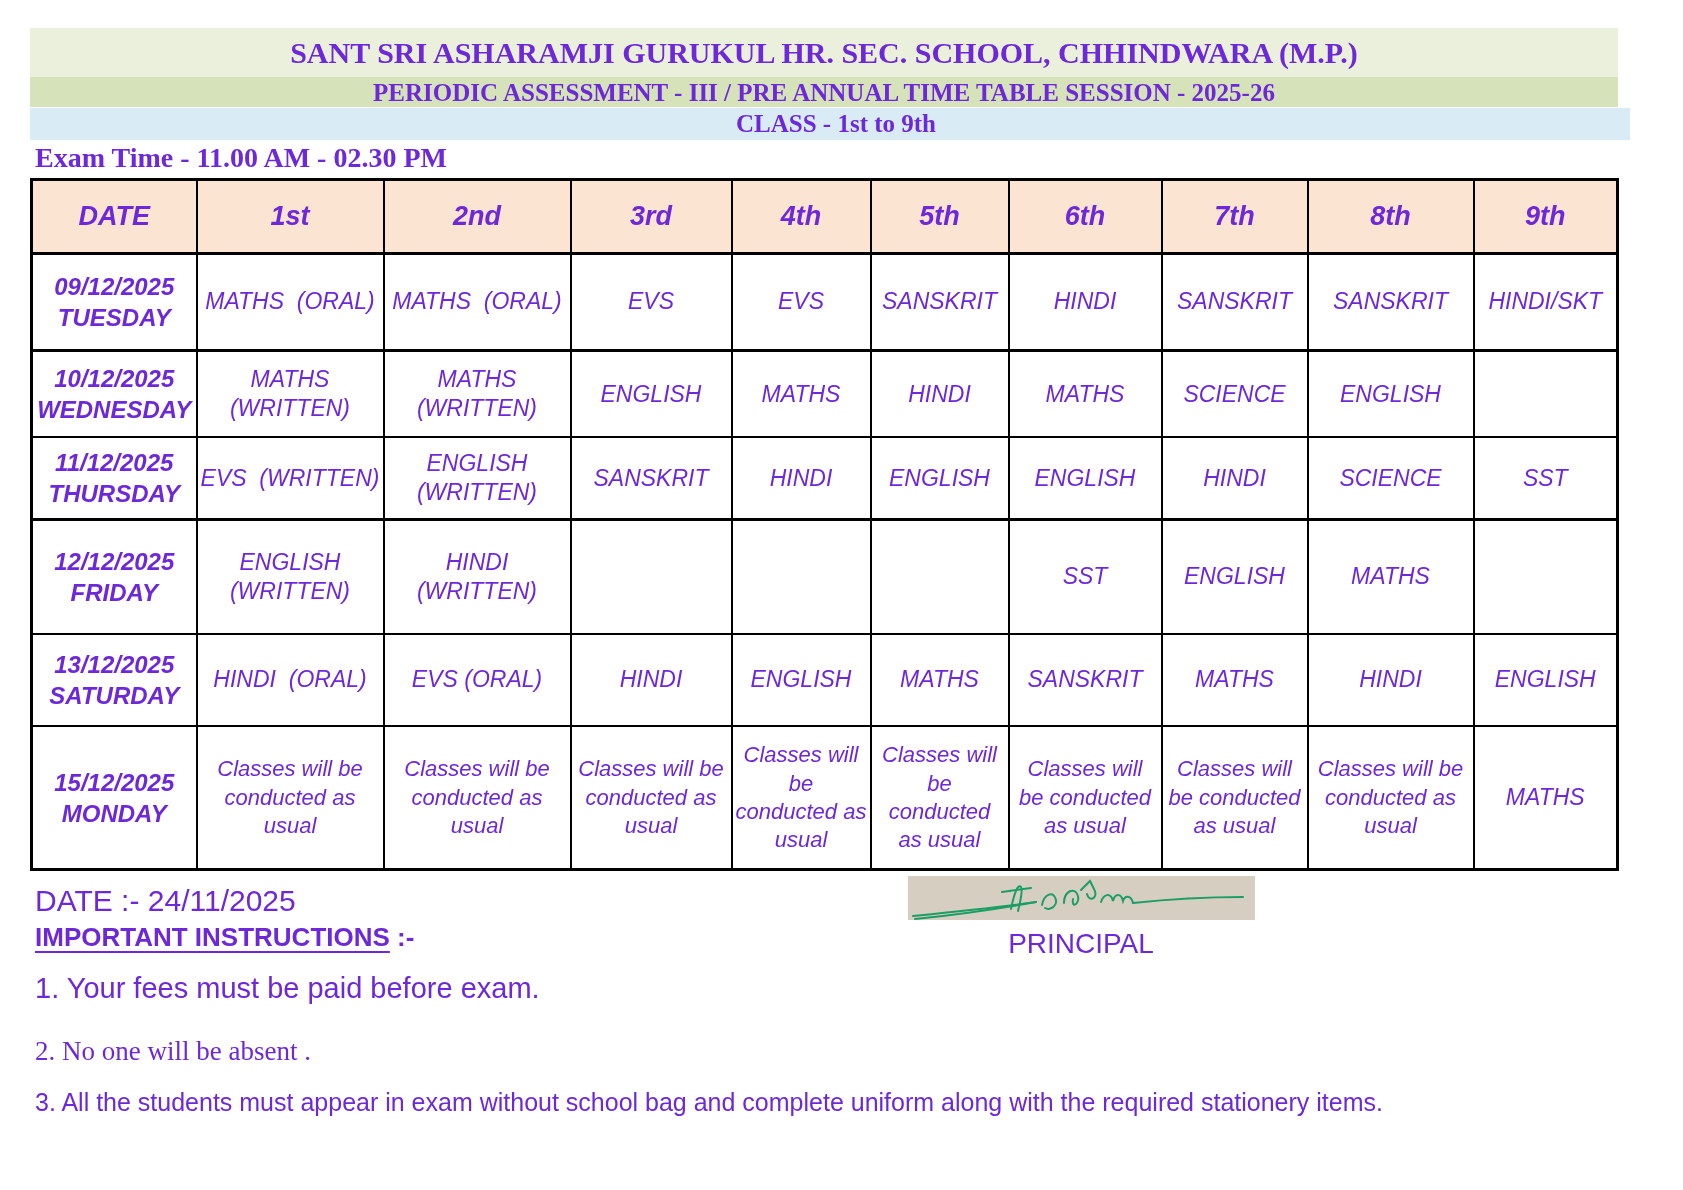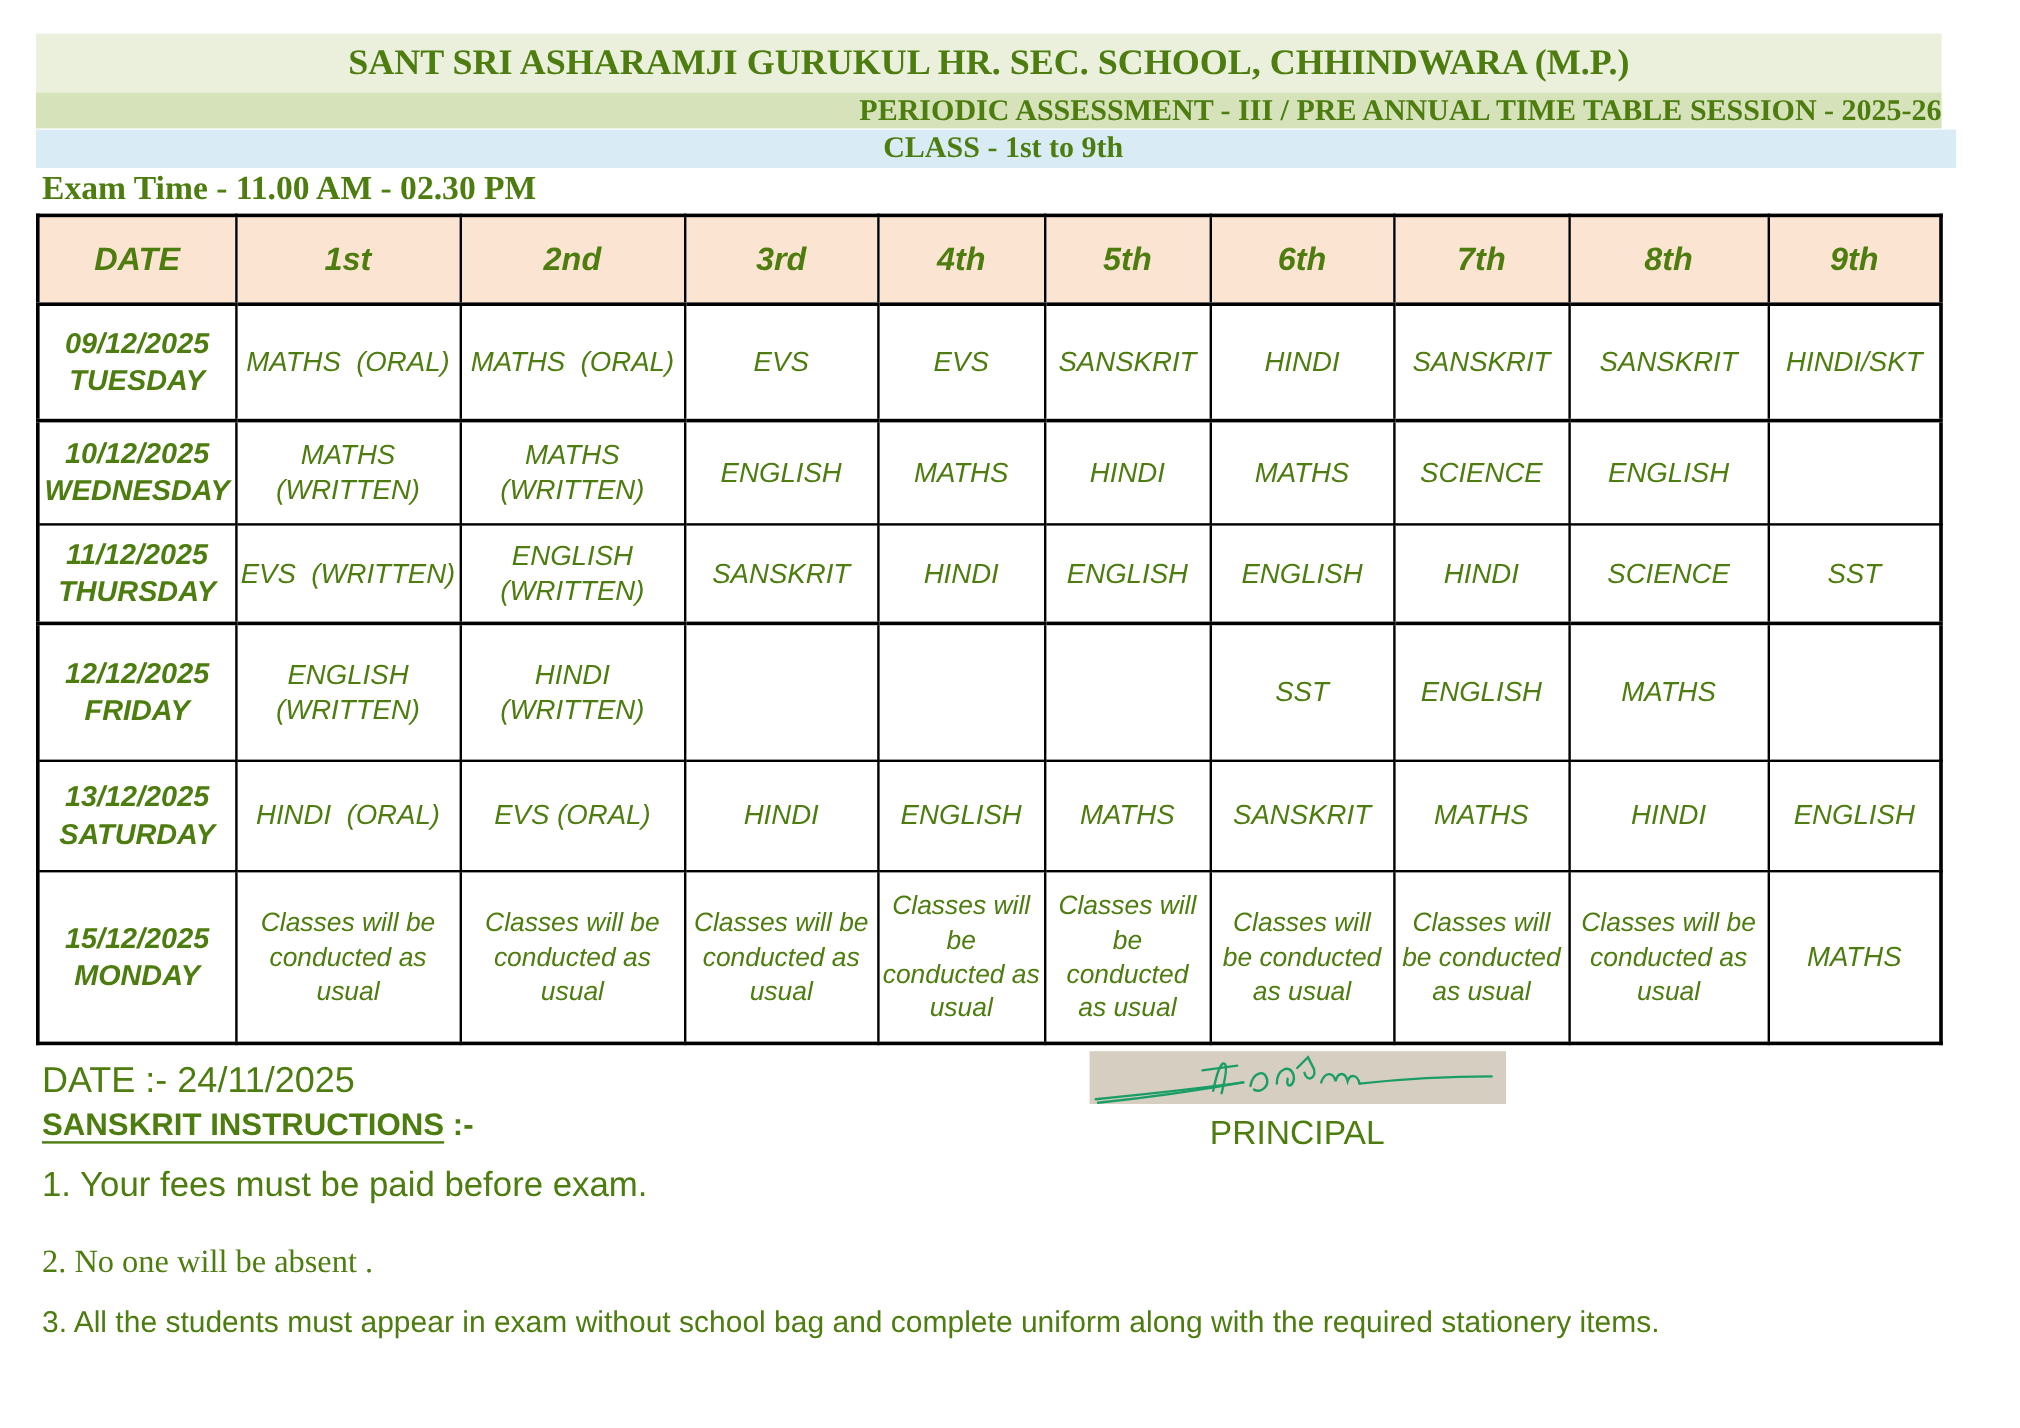--- a/index.html
+++ b/index.html
@@ -7,27 +7,27 @@
     --banner-mid-bg:#d6e2ba;
     --banner-class-bg:#d9ecf6;
     --table-header-bg:#fce4d2;
     --border:#000000;
     --sig-ink:#1b9e66;
     --sig-paper:#d6cec1;
   }
   html,body{margin:0;padding:0;background:#ffffff;}
   .page{
     position:relative;width:1683px;height:1190px;background:#ffffff;overflow:hidden;
-    font-family:"Liberation Sans",sans-serif;color:#4d7c0f;
+    font-family:"Liberation Sans",sans-serif;color:#6d28d9;
   }
   
   .band{position:absolute;left:30px;width:1588px;text-align:center;
         font-family:"Liberation Serif",serif;font-weight:bold;}
   .band1{top:28px;height:49px;line-height:49px;background:var(--banner-top-bg);font-size:30px;}
-  .band2{top:77px;height:30px;line-height:31px;background:var(--banner-mid-bg);font-size:25px;text-align:right;}
+  .band2{top:77px;height:30px;line-height:31px;background:var(--banner-mid-bg);font-size:25px;}
   .band3{top:108px;height:32px;line-height:32px;background:var(--banner-class-bg);font-size:25px;padding-left:12px;}
   .exam-time{position:absolute;left:35px;top:142px;font-family:"Liberation Serif",serif;
              font-weight:bold;font-size:28px;}
   
   table.timetable{
     position:absolute;left:30px;top:178px;width:1588px;height:693px;
     border-collapse:collapse;table-layout:fixed;
   }
   table.timetable th,table.timetable td{
     border:2px solid var(--border);text-align:center;vertical-align:middle;
@@ -204,21 +204,21 @@
           <td class="subject small">Classes will be conducted as usual</td>
           <td class="subject small">Classes will be conducted as usual</td>
           <td class="subject">MATHS</td>
         </tr>
       </tbody>
   </table>
 
   <div class="date-line">DATE :- 24/11/2025</div>
 
   <div class="instructions-heading">
-    <span class="u">SANSKRIT INSTRUCTIONS</span>
+    <span class="u">IMPORTANT INSTRUCTIONS</span>
     <span>:-</span>
   </div>
 
   <div class="instr i1">1. Your fees must be paid before exam.</div>
   <div class="instr i2">2. No one will be absent .</div>
   <div class="instr i3">3. All the students must appear in exam without school bag and complete uniform along with the required  stationery items.</div>
 
   <div class="sig-img">
     <svg viewBox="0 0 347 44" preserveAspectRatio="none">
       <g fill="none" stroke="var(--sig-ink)" stroke-width="2" stroke-linecap="round">

